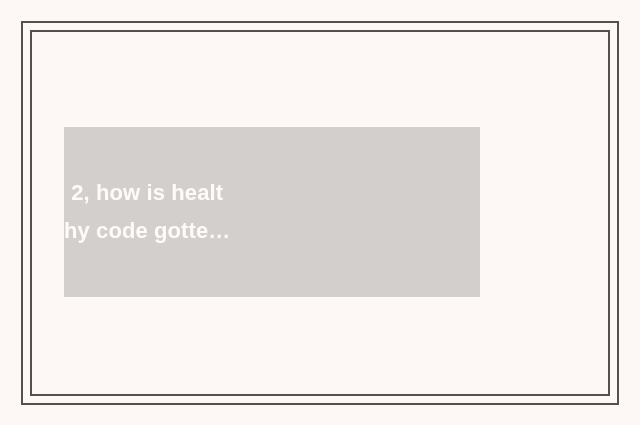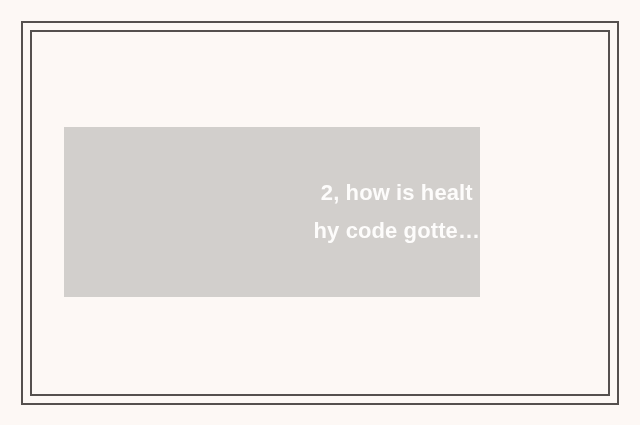--- a/index.html
+++ b/index.html
@@ -48,21 +48,21 @@
   
   .placeholder-block {
     position: absolute;
     left: 64px;
     top: 127px;
     width: 416px;
     height: 170px;
     background: #d2cfcc;
     display: flex;
     flex-direction: column;
-    align-items: flex-end;
+    align-items: flex-start;
     justify-content: center;
     box-sizing: border-box;
   }
   .placeholder-caption {
     color: #fdfcfb;
     font-family: "Liberation Sans", sans-serif;
     font-size: 22px;
     font-weight: bold;
     line-height: 38px;
     text-align: center;

